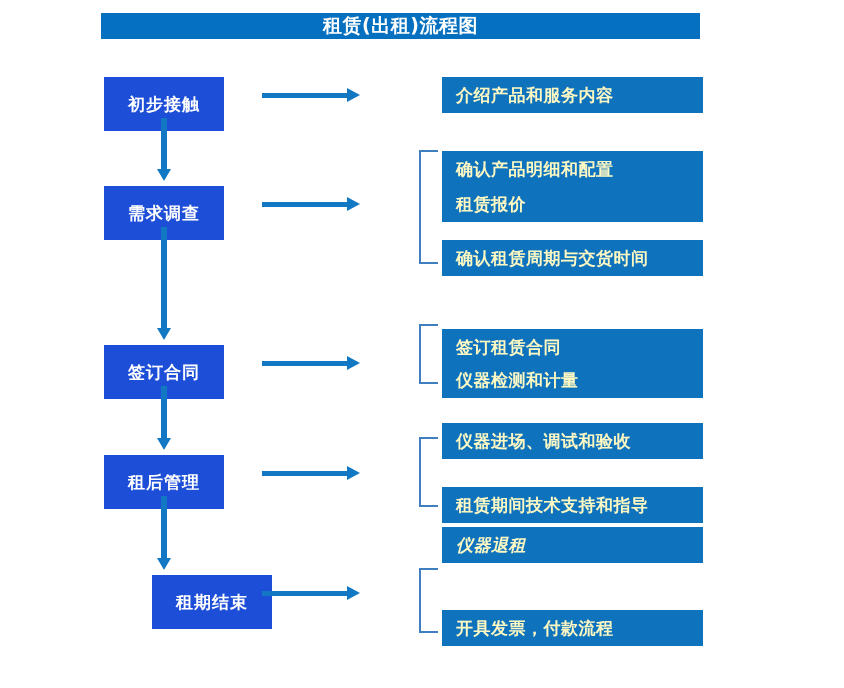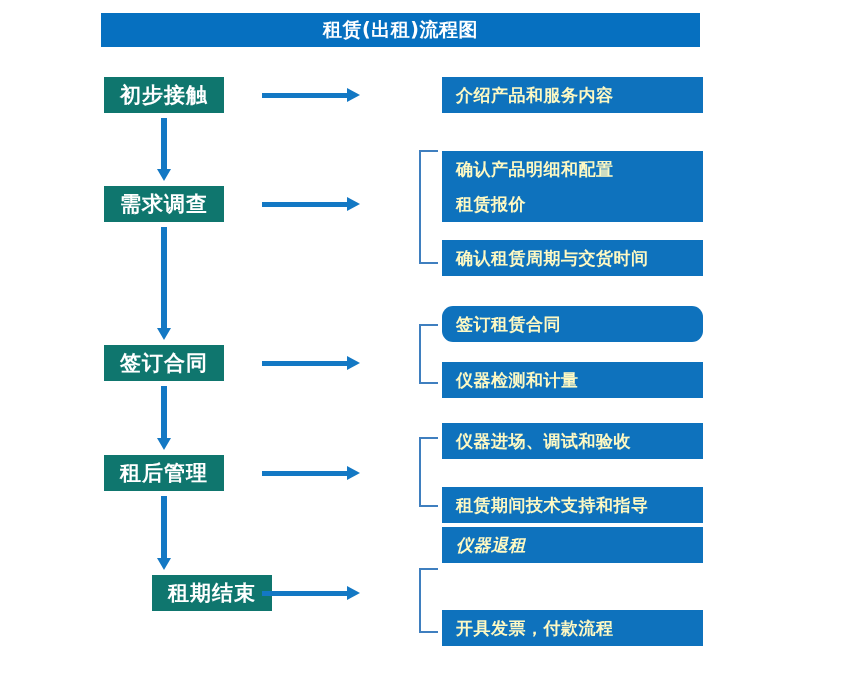--- a/index.html
+++ b/index.html
@@ -17,43 +17,43 @@
     background: #ffffff;
     overflow: hidden;
   }
 
   
   .title-bar {
     position: absolute;
     left: 101px;
     top: 13px;
     width: 599px;
-    height: 34px;
+    height: 26px;
     background: #0670c0;
     color: #ffffff;
     display: flex;
     align-items: center;
     justify-content: center;
     font-size: 19px;
     font-weight: 700;
     letter-spacing: 0.5px;
   }
 
   
   .stage-box {
     position: absolute;
     left: 104px;
     width: 120px;
-    height: 36px;
-    background: #0f766e;
+    height: 54px;
+    background: #1d4ed8;
     color: #ffffff;
     display: flex;
     align-items: center;
     justify-content: center;
-    font-size: 21px;
+    font-size: 17px;
     font-weight: 700;
     letter-spacing: 1px;
   }
 
   
   .detail-box {
     position: absolute;
     left: 442px;
     width: 261px;
     height: 36px;
@@ -184,21 +184,21 @@
   <div class="bracket" style="top:324px; height:60px;"></div>
   <div class="bracket" style="top:437px; height:70px;"></div>
   <div class="bracket" style="top:568px; height:65px;"></div>
 
   <div class="detail-box" style="top:77px;">介绍产品和服务内容</div>
 
   <div class="detail-box" style="top:151px;">确认产品明细和配置</div>
   <div class="detail-box" style="top:186px;">租赁报价</div>
   <div class="detail-box" style="top:240px;">确认租赁周期与交货时间</div>
 
-  <div class="detail-box" style="top:306px;border-radius:11px;">签订租赁合同</div>
+  <div class="detail-box" style="top:329px;">签订租赁合同</div>
   <div class="detail-box" style="top:362px;">仪器检测和计量</div>
 
   <div class="detail-box" style="top:487px;">租赁期间技术支持和指导</div>
   <div class="detail-box" style="top:423px;">仪器进场、调试和验收</div>
 
   <div class="detail-box" style="top:527px;font-style:italic;">仪器退租</div>
   <div class="detail-box" style="top:610px;">开具发票，付款流程</div>
 
 </div>
 

